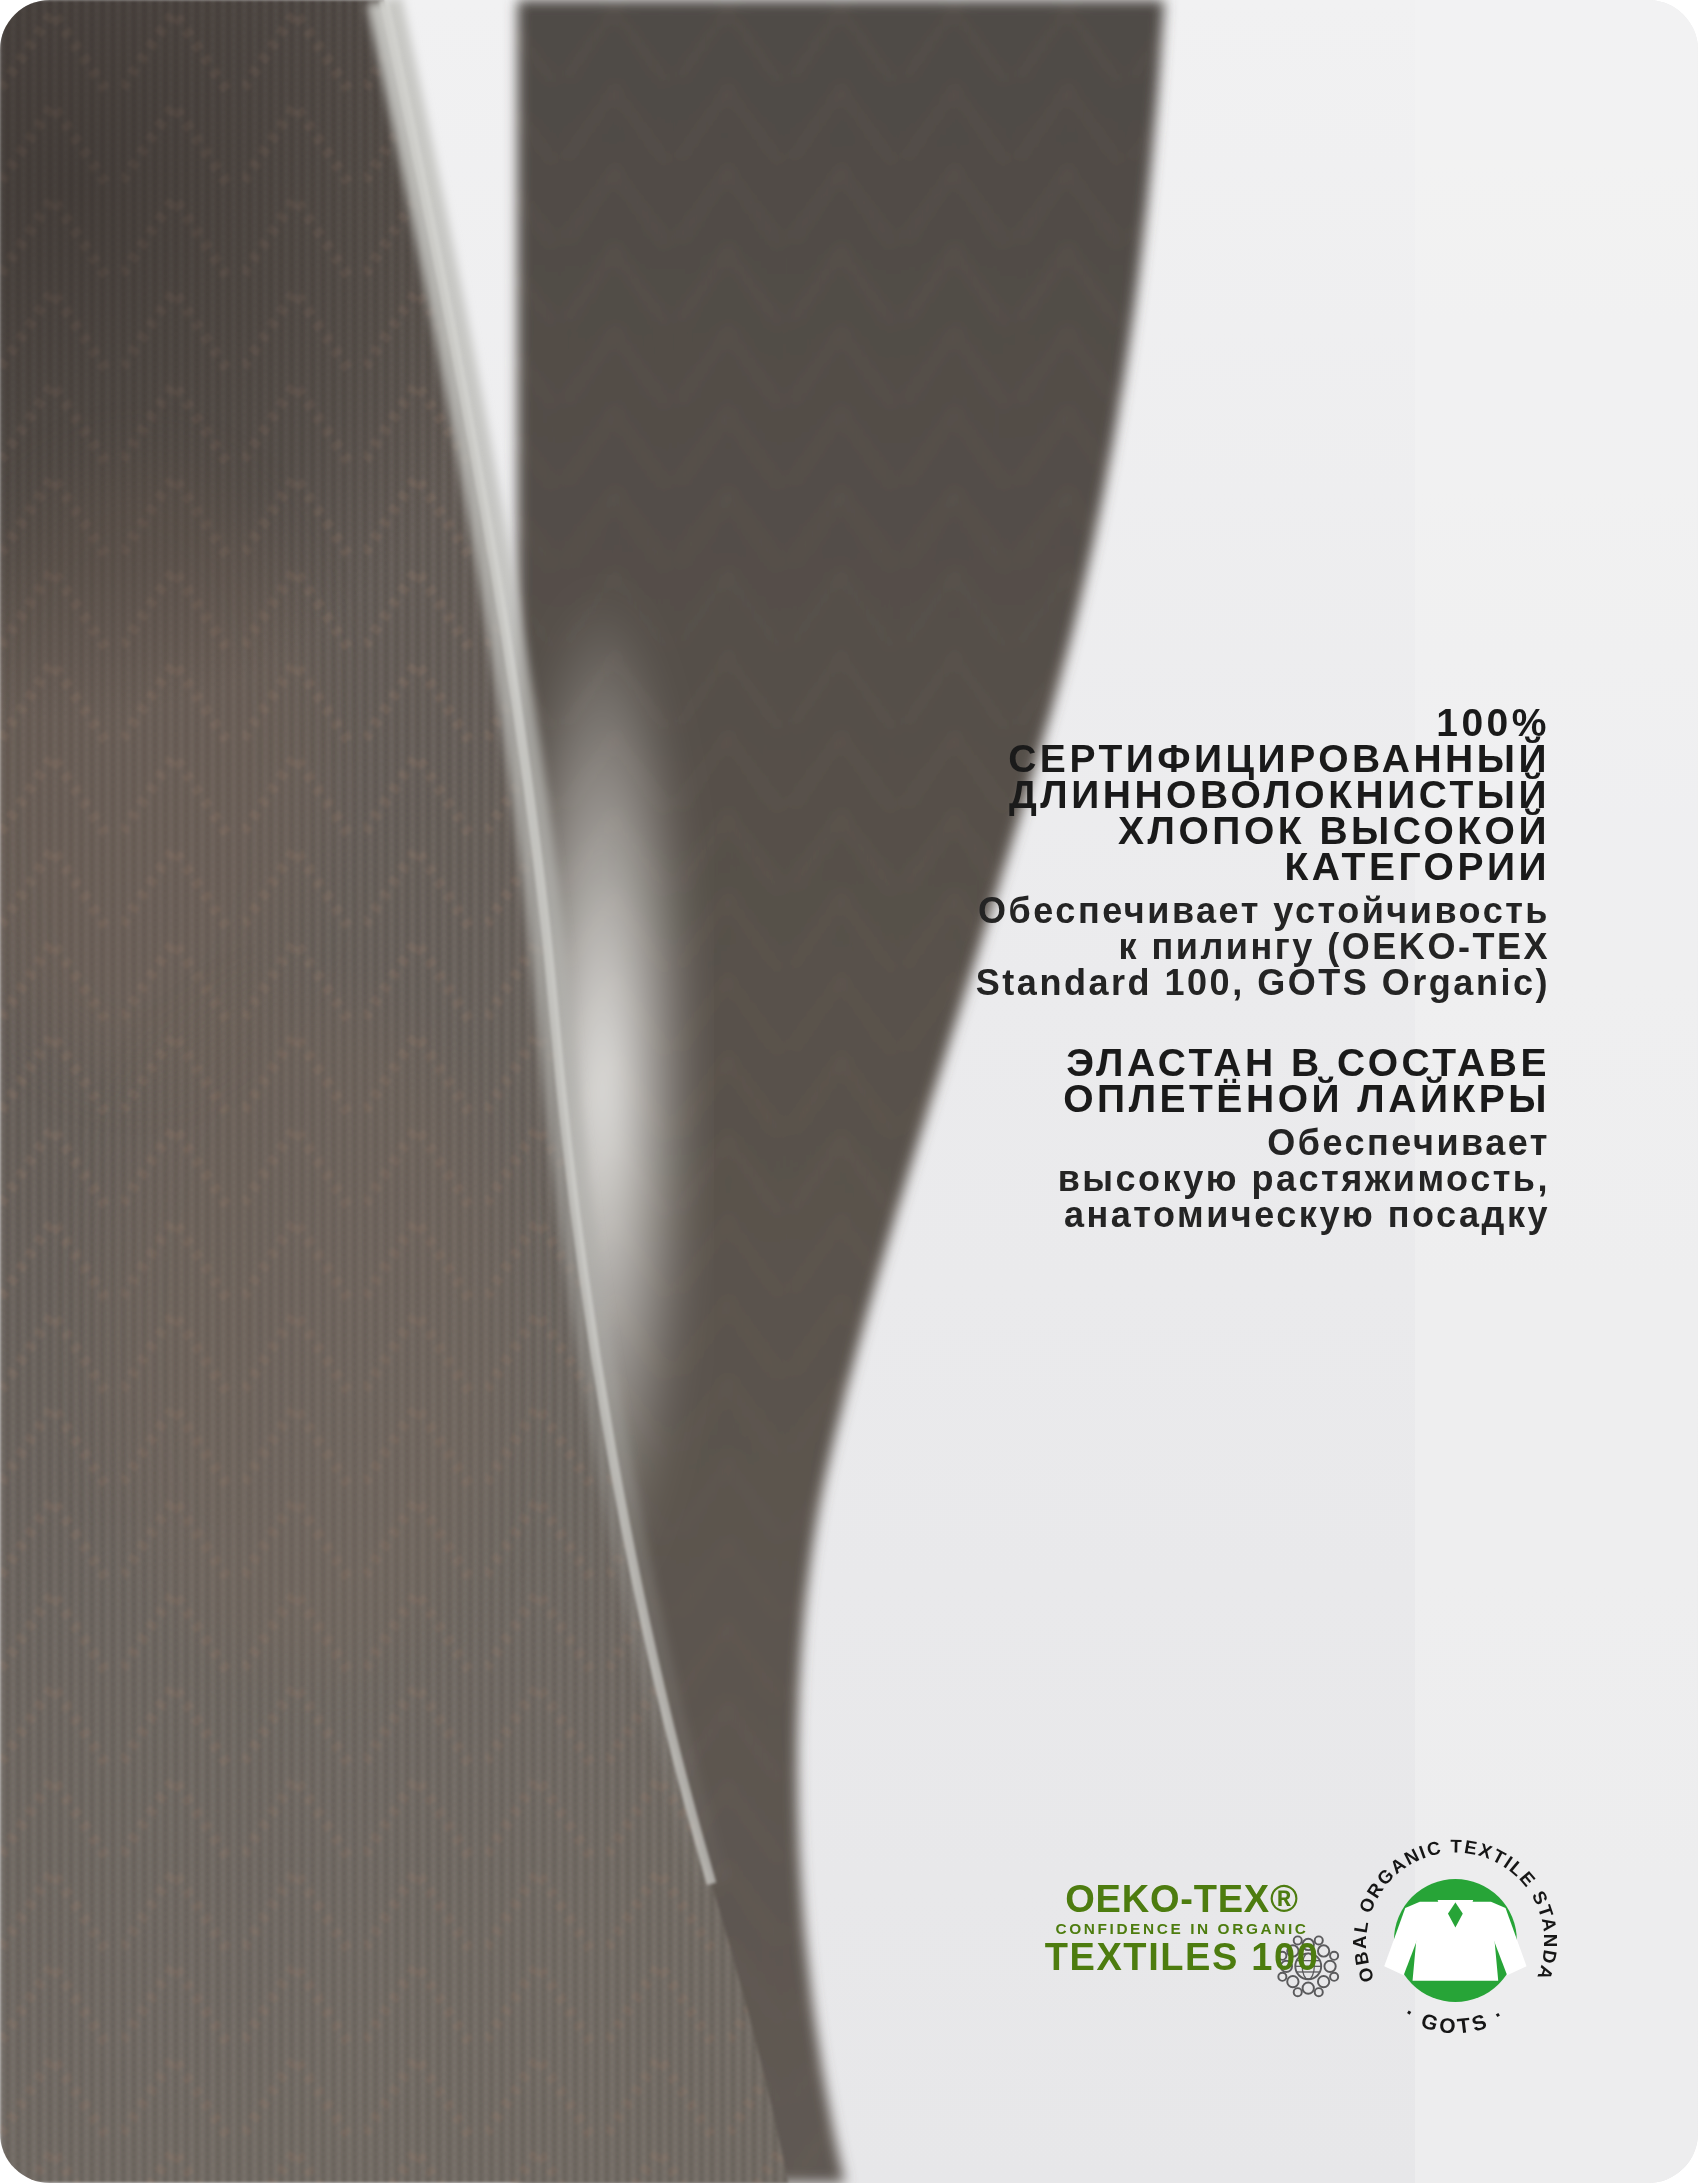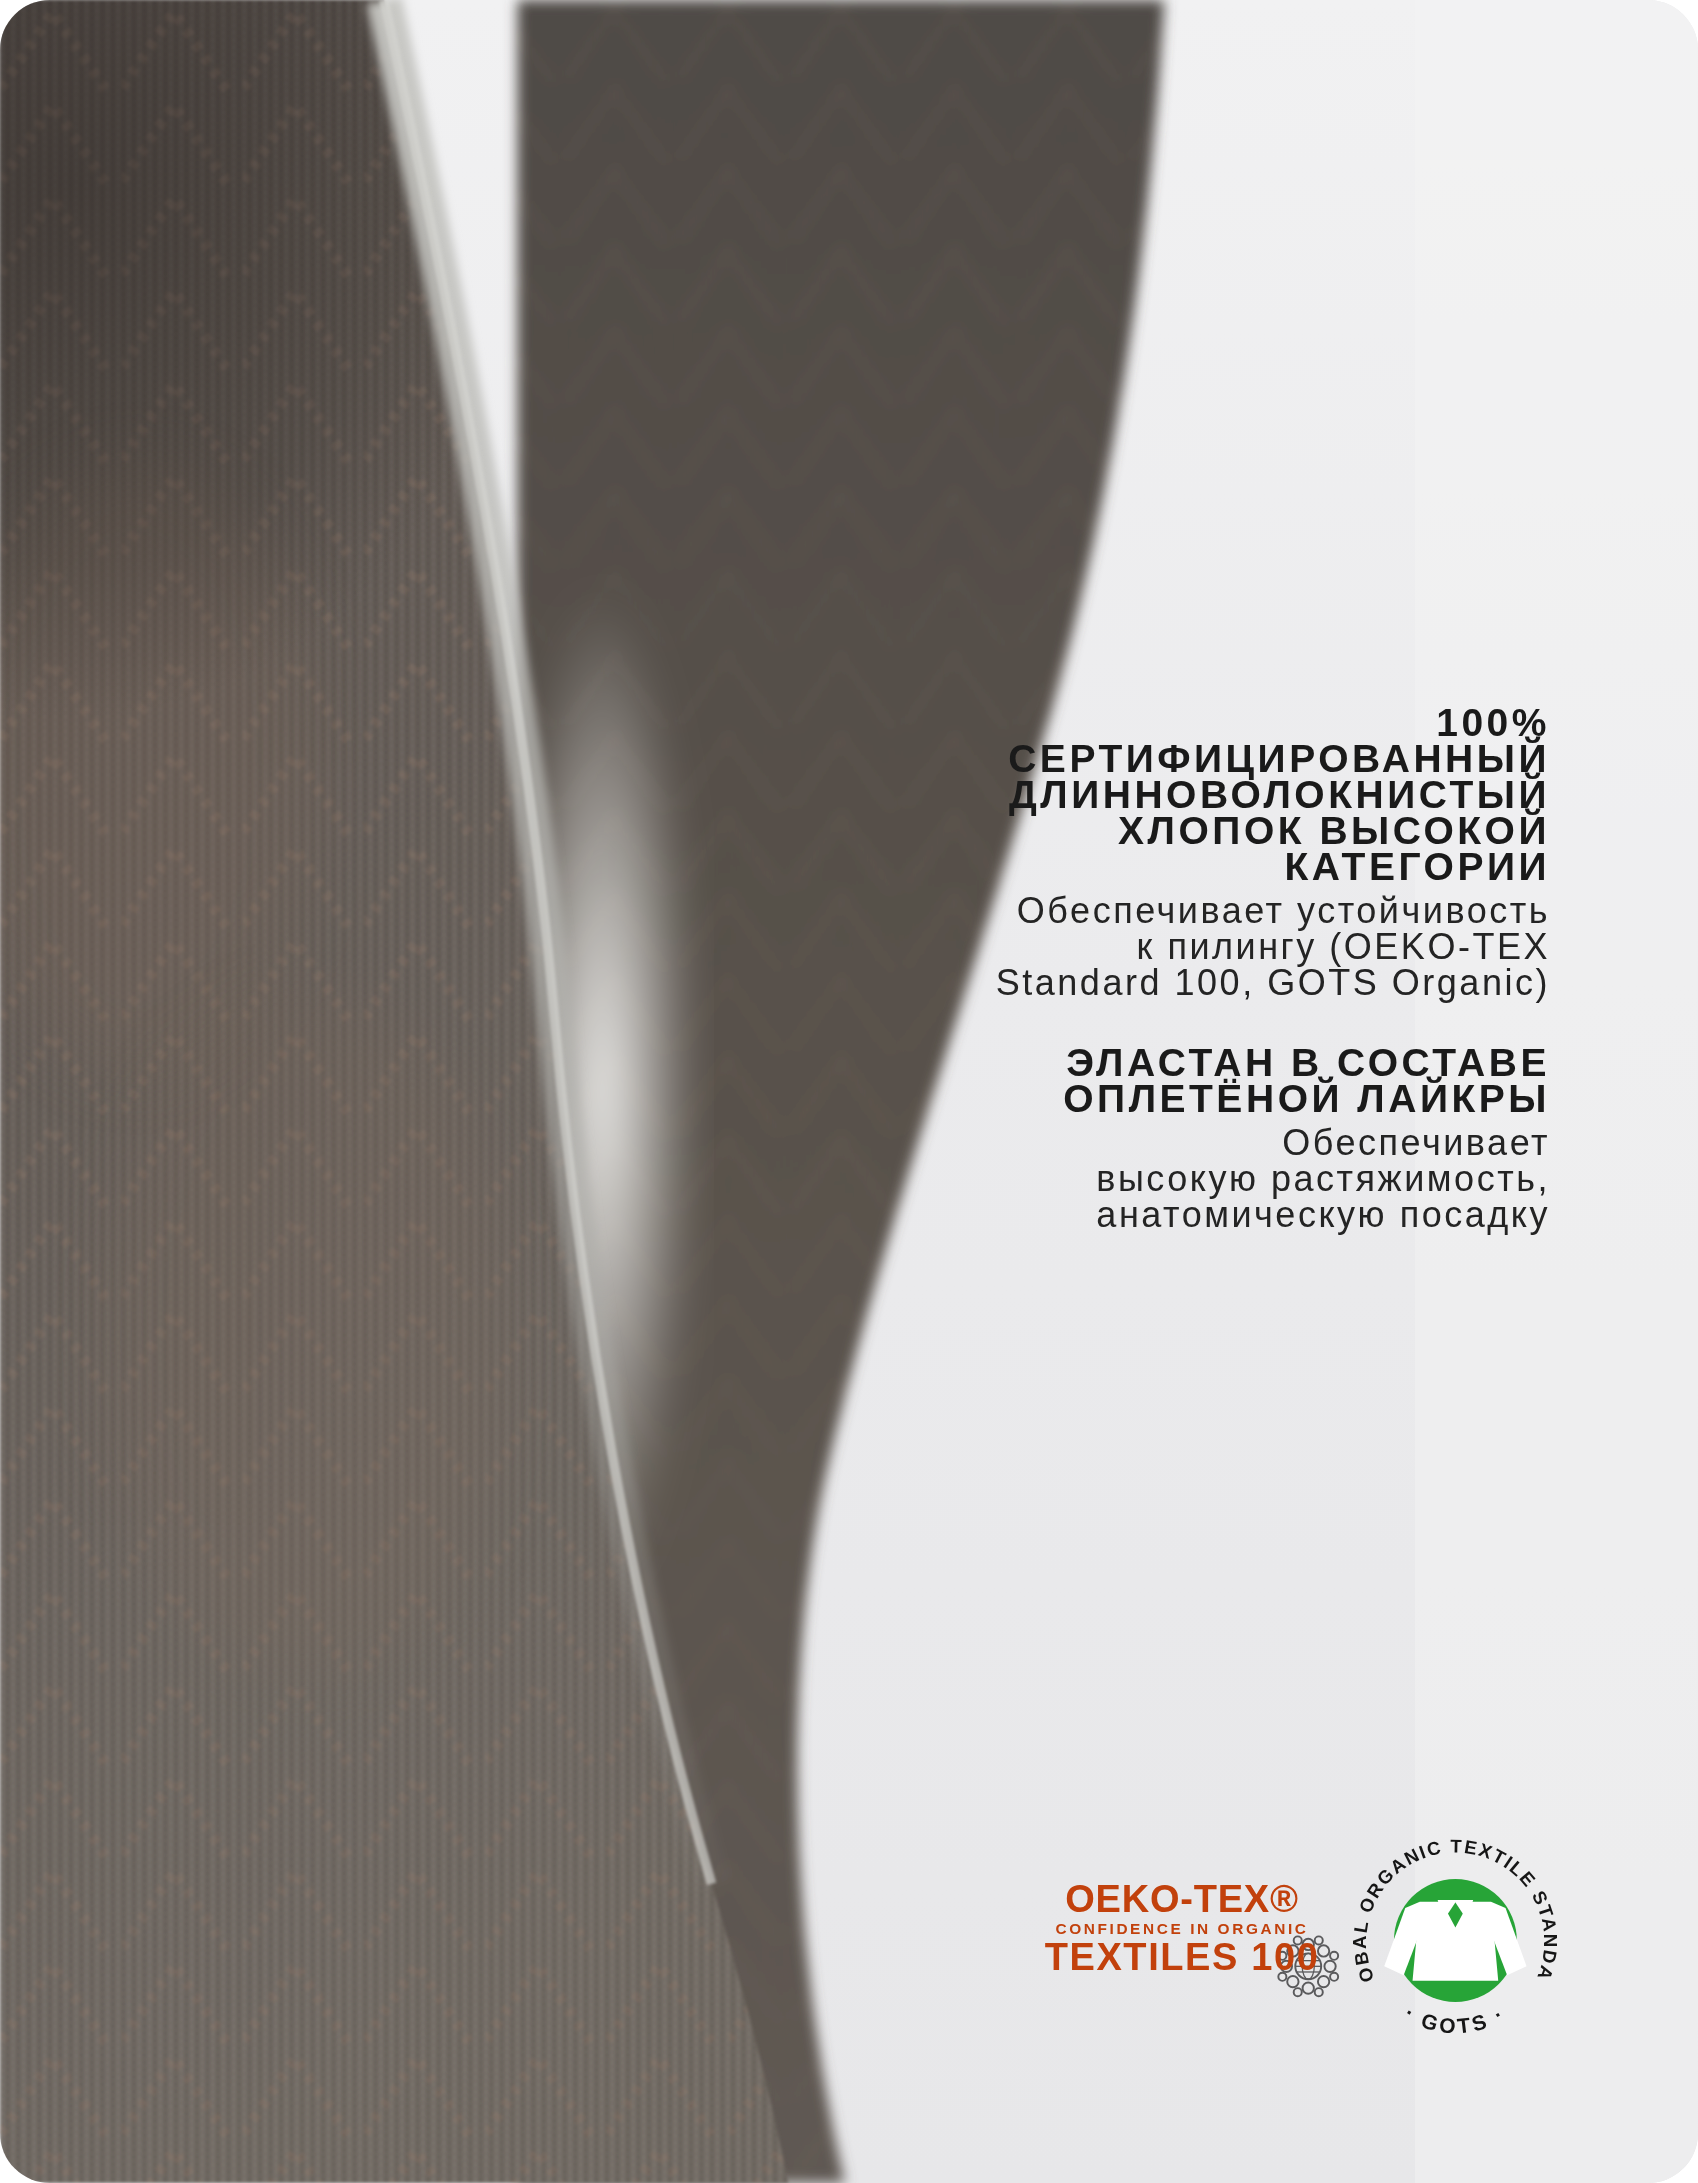--- a/index.html
+++ b/index.html
@@ -4,22 +4,22 @@
 <style>
   html,body{margin:0;padding:0;background:#ffffff;}
   body{width:1698px;height:2183px;position:relative;font-family:"Liberation Sans",sans-serif;}
   .card{position:absolute;left:0;top:0;width:1698px;height:2183px;border-radius:50px;overflow:hidden;background:#ebebed;}
   .photo{position:absolute;left:0;top:0;width:1698px;height:2183px;display:block;}
   .brand{position:absolute;top:136px;right:160px;font-family:"DejaVu Sans","Liberation Sans",sans-serif;
          font-weight:800;font-size:91px;line-height:1;letter-spacing:-2.4px;color:#0e0e0e;}
   .copy{position:absolute;top:705px;right:148px;width:792px;text-align:right;}
   .sec{margin:0 0 44px 0;}
   .sec-h{font-size:39px;line-height:36px;font-weight:700;letter-spacing:.09em;color:#1a1a1a;white-space:pre-line;}
-  .sec-b{margin-top:8px;font-size:36px;line-height:36px;font-weight:400;letter-spacing:.07em;color:#242424;white-space:pre-line;}
-  .oeko{position:absolute;left:1012px;top:1881px;width:340px;text-align:center;color:#c2410c;}
+  .sec-b{margin-top:8px;font-size:36px;line-height:36px;font-weight:700;letter-spacing:.07em;color:#242424;white-space:pre-line;}
+  .oeko{position:absolute;left:1012px;top:1881px;width:340px;text-align:center;color:#4d7c0f;}
   .oeko-t{font-size:38px;font-weight:700;line-height:37px;letter-spacing:0.8px;white-space:nowrap;}
   .oeko-s{font-size:15.4px;font-weight:700;line-height:21px;letter-spacing:2.6px;white-space:nowrap;}
   .oeko-n{font-size:38px;font-weight:700;line-height:37px;letter-spacing:1.6px;white-space:nowrap;}
 </style>
 </head>
 <body>
 
 <div class="card">
 
   <svg class="photo" viewBox="0 0 2100 2700" aria-hidden="true">

